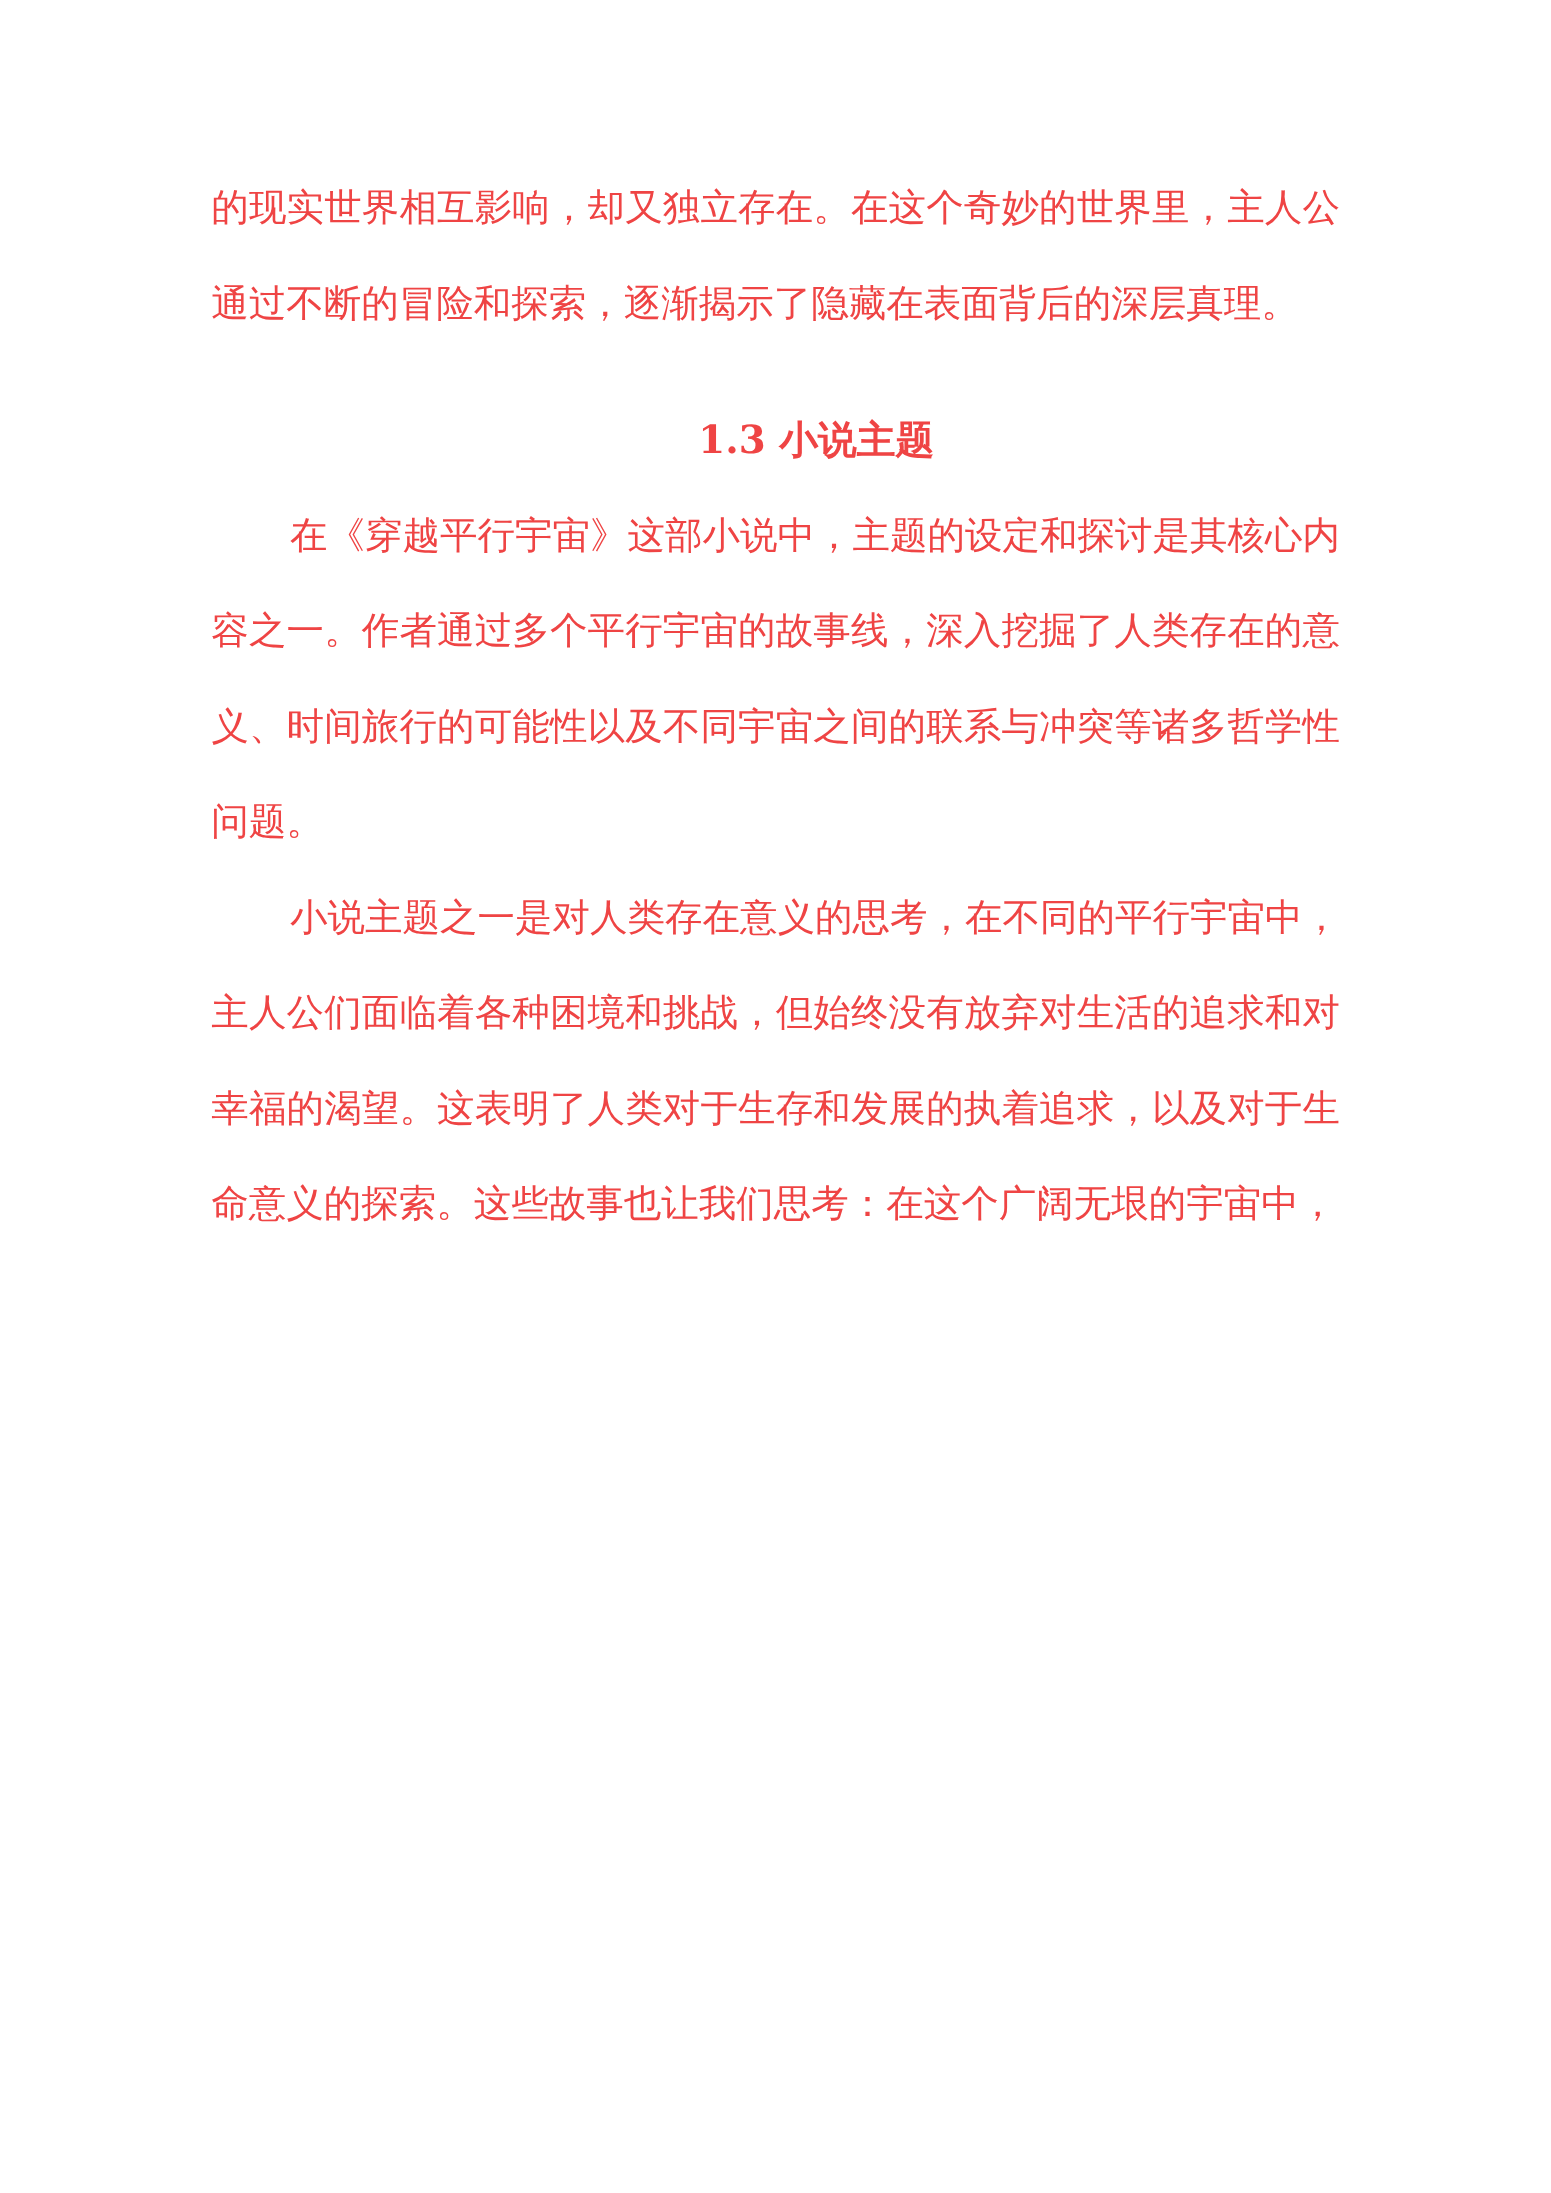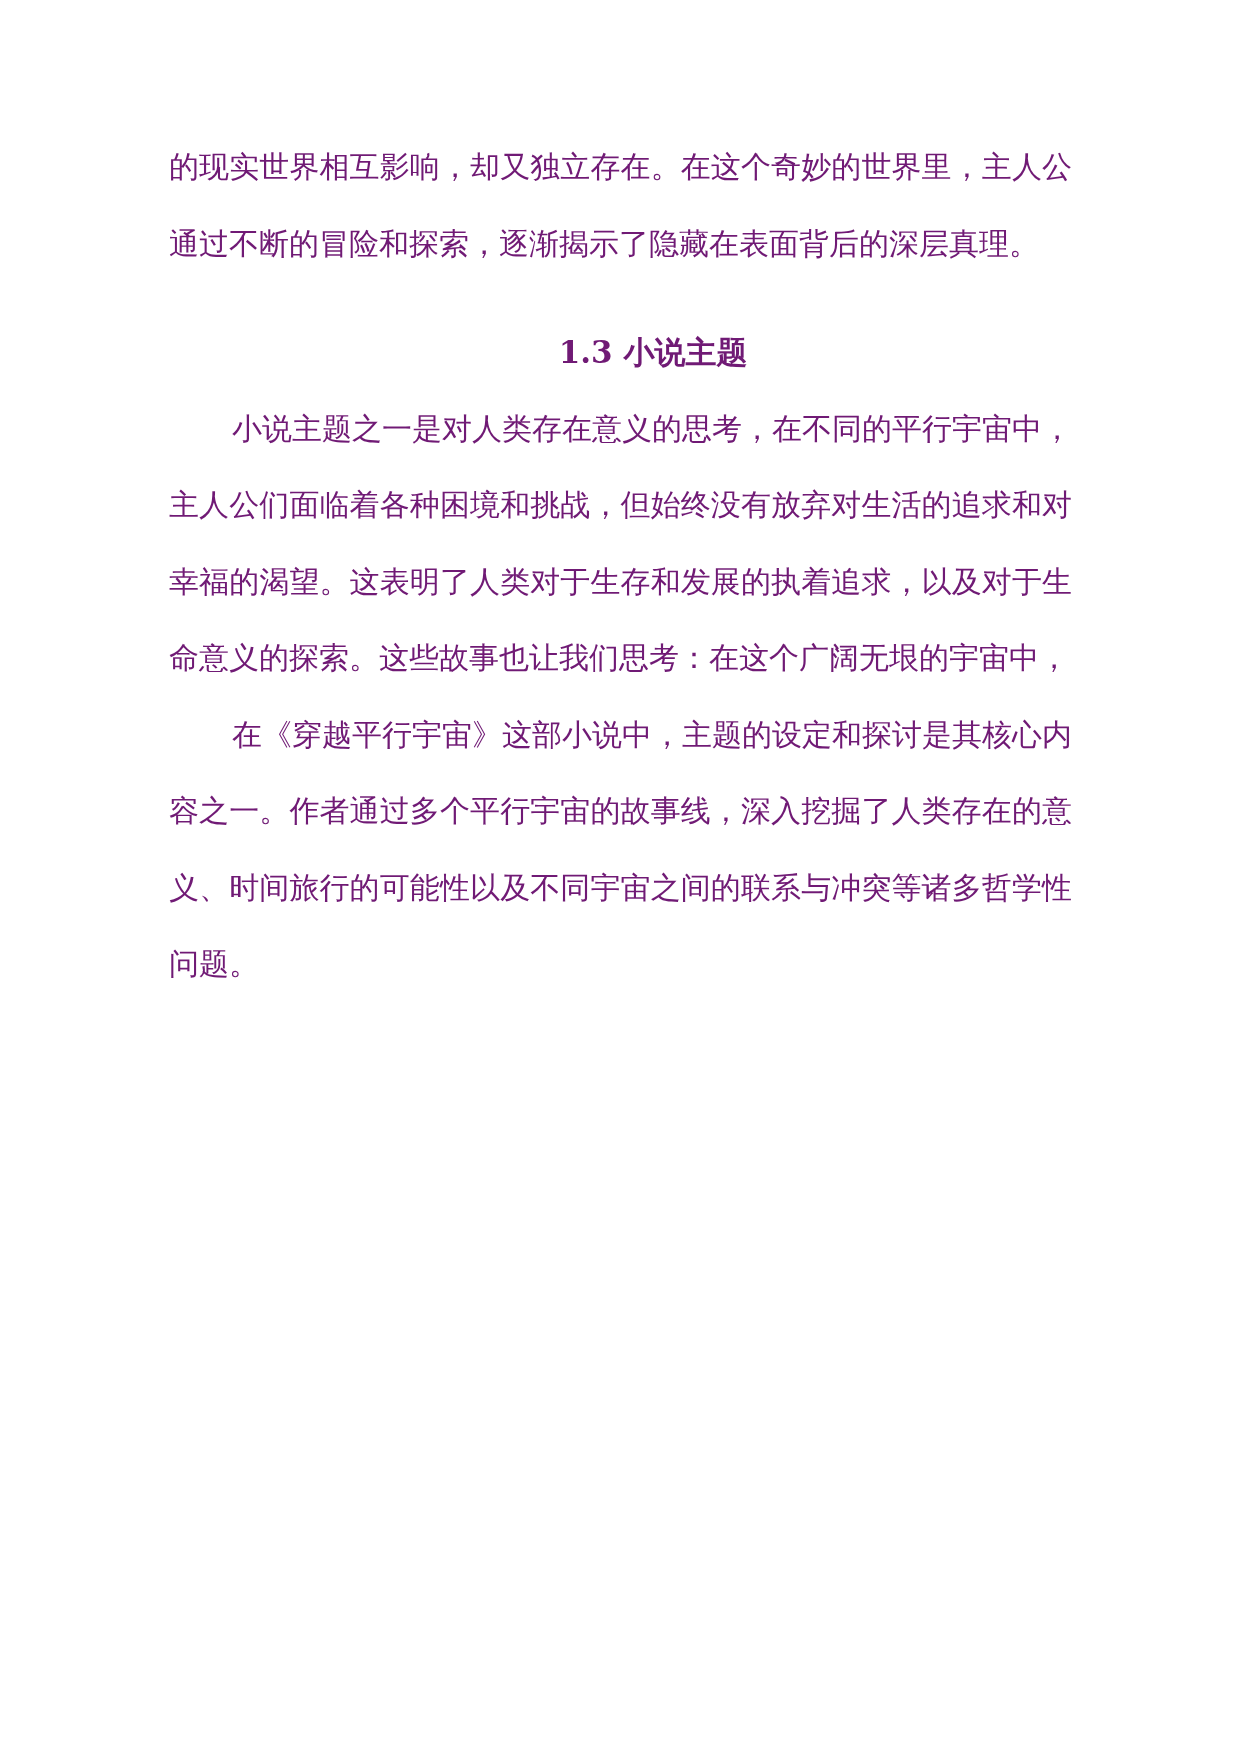--- a/index.html
+++ b/index.html
@@ -9,21 +9,21 @@
   }
   .page {
     position: relative;
     width: 1241px;
     height: 1754px;
     background: #ffffff;
     box-sizing: border-box;
     padding: 129px 169px 0 169px;
     overflow: hidden;
     font-family: "DejaVu Serif", "Liberation Serif", serif;
-    color: #701a75;
+    color: #ef4444;
   }
   .para {
     margin: 0;
     font-size: 30px;
     line-height: 76.5px;
     text-align: justify;
     text-justify: inter-ideograph;
     letter-spacing: 0px;
     word-break: break-all;
   }
@@ -44,16 +44,16 @@
 </head>
 <body>
 
 <div class="page">
   <p class="para">的现实世界相互影响，却又独立存在。在这个奇妙的世界里，主人公通过不断的冒险和探索，逐渐揭示了隐藏在表面背后的深层真理。</p>
 
 
 
   <h2 class="heading">1.3 小说主题</h2>
 
+  <p class="para indent">在《穿越平行宇宙》这部小说中，主题的设定和探讨是其核心内容之一。作者通过多个平行宇宙的故事线，深入挖掘了人类存在的意义、时间旅行的可能性以及不同宇宙之间的联系与冲突等诸多哲学性问题。</p>
+
   <p class="para indent">小说主题之一是对人类存在意义的思考，在不同的平行宇宙中，主人公们面临着各种困境和挑战，但始终没有放弃对生活的追求和对幸福的渴望。这表明了人类对于生存和发展的执着追求，以及对于生命意义的探索。这些故事也让我们思考：在这个广阔无垠的宇宙中，</p>
-
-  <p class="para indent">在《穿越平行宇宙》这部小说中，主题的设定和探讨是其核心内容之一。作者通过多个平行宇宙的故事线，深入挖掘了人类存在的意义、时间旅行的可能性以及不同宇宙之间的联系与冲突等诸多哲学性问题。</p>
 </div>
 
 </body></html>

